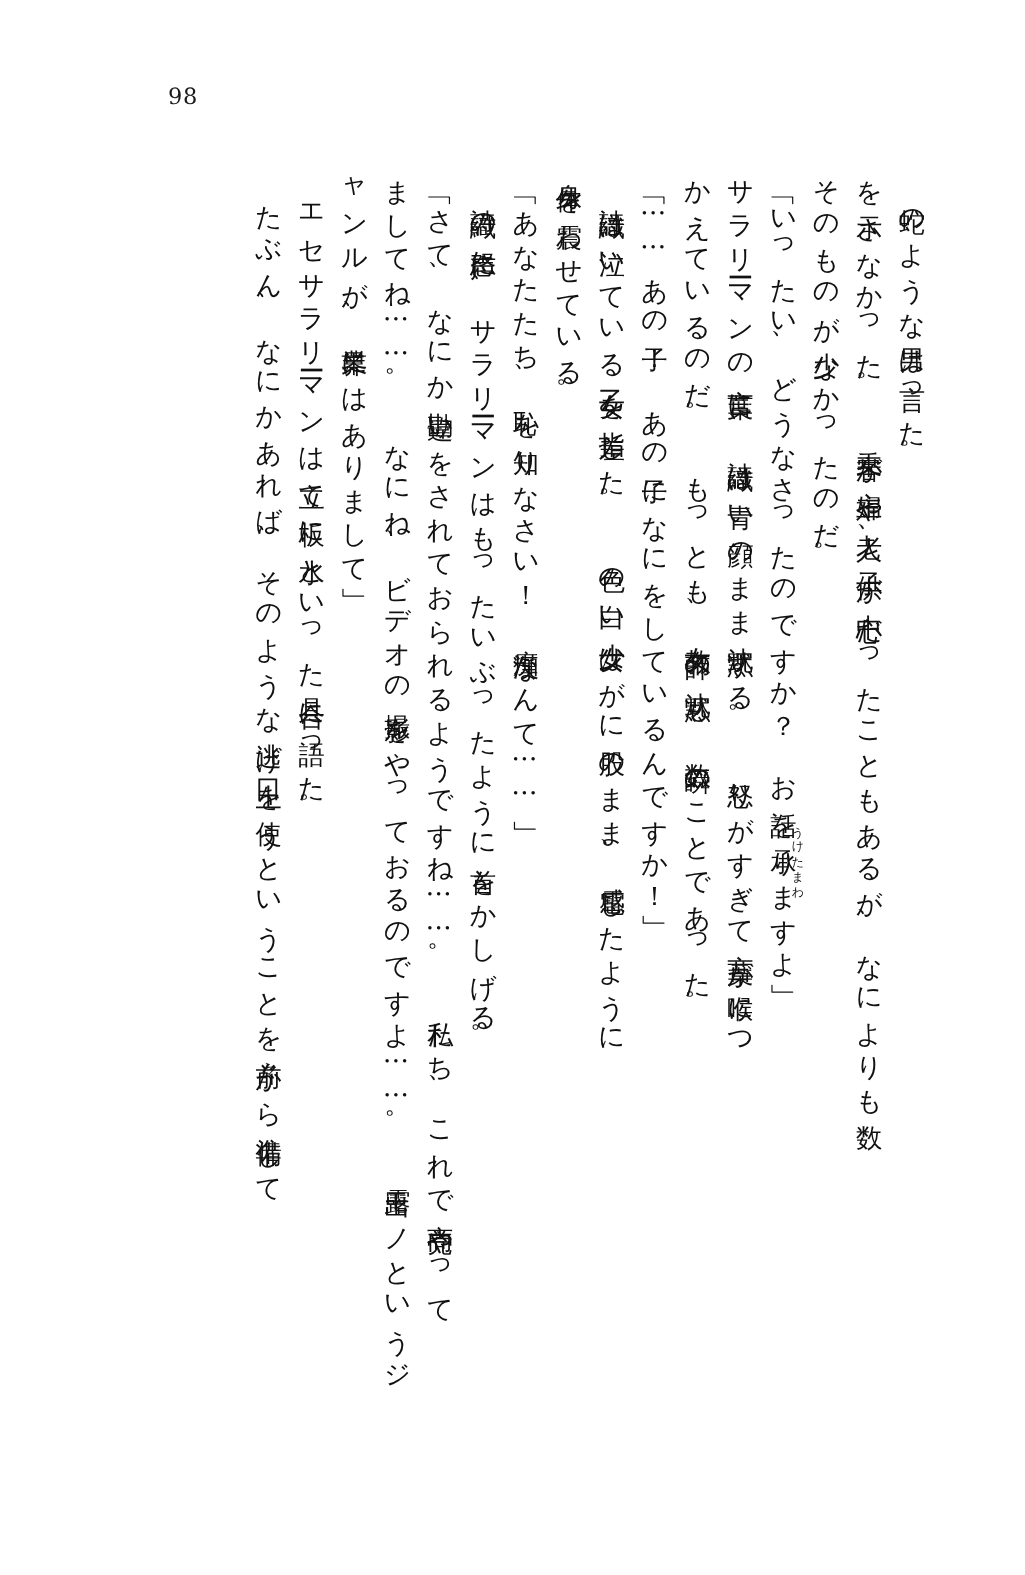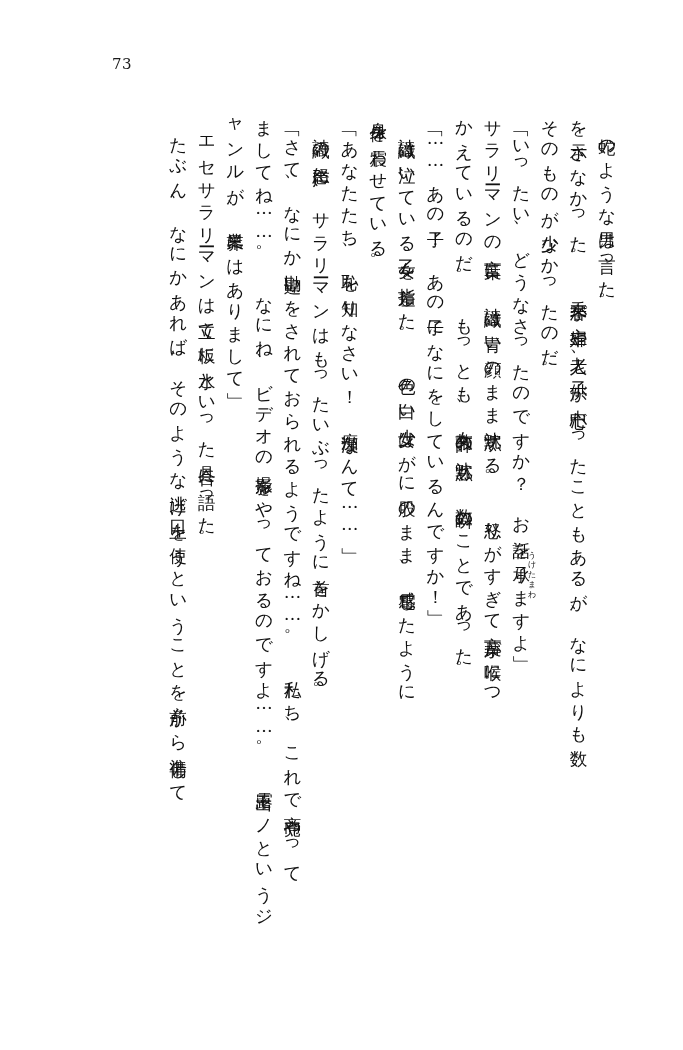--- a/index.html
+++ b/index.html
@@ -76,21 +76,21 @@
     text-orientation: upright;
     color: #111111;
     line-height: 1;
   }
 </style>
 </head>
 <body>
 
 <div class="page">
 
-  <div class="page-number">73</div>
+  <div class="page-number">98</div>
 
   <div class="text-block">
     <div class="col indent">蛇のような男は言った。</div>
     <div class="col">を示さなかった。　乗客が主婦や老人、子供が中心だったこともあるが、なによりも数</div>
     <div class="col">そのものが少なかったのだ。</div>
     <div class="col indent">「いったい、どうなさったのですか？　お話を承りますよ」</div>
     <div class="col">サラリーマンの言葉に、詩織は青い顔のまま沈黙する。　怒りがすぎて言葉が喉につ</div>
     <div class="col">かえているのだ。　もっとも、女教師の沈黙も、数瞬のことであった。</div>
     <div class="col indent">「……あの子！　あの子になにをしているんですか！」</div>
     <div class="col indent">詩織は泣いている乙女を指差した。　色の白い少女はがに股のまま、感電したように</div>

